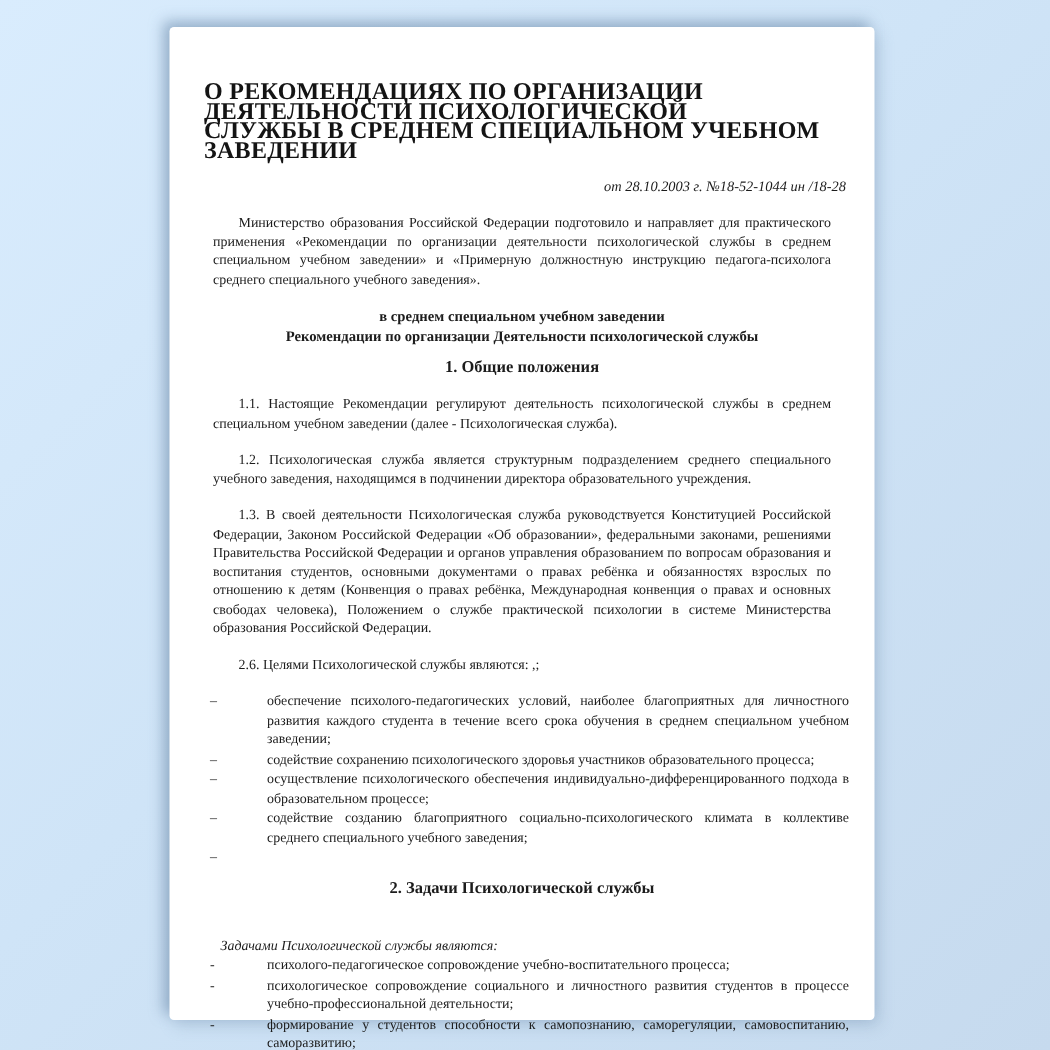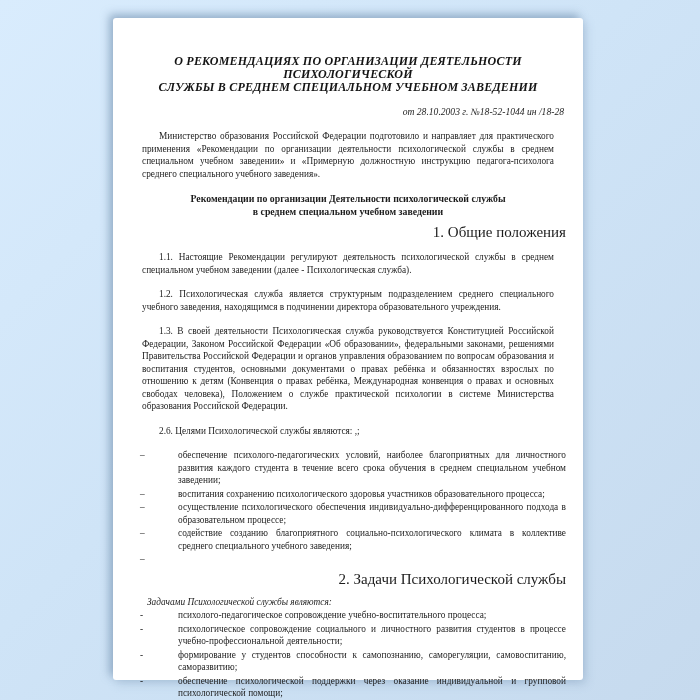--- a/index.html
+++ b/index.html
@@ -16,45 +16,44 @@
     border-radius: 3px;
     box-shadow: -4px -4px 9px rgba(116,146,176,0.62), 3px 4px 10px rgba(116,146,176,0.30);
     box-sizing: border-box;
     padding: 37px 17px 0 17px;
     color: #1c1c1c;
     font-size: 9.3px;
     line-height: 12.5px;
     hyphens: auto;
   }
   .doc-title {
-    text-align: center; font-weight: bold; color: #141414;
-    font-size: 12px; line-height: 13px;
+    text-align: left; font-weight: bold; color: #141414;
+    font-size: 16px; line-height: 13px;
     letter-spacing: 0.2px;
     margin: 0 6px 12px 6px;
-    font-style: italic;
   }
   .letter-ref {
     text-align: right; font-style: italic;
     font-size: 9.6px; line-height: 12px;
     margin: 9px 2px 10px 0;
   }
   p.body-par {
     margin: 12px; text-align: justify; text-indent: 17px;
   }
   .subtitle {
     text-align: center; font-weight: bold;
     font-size: 9.8px; line-height: 13px;
     margin: 5px 0 8px 0;
   }
   .sec-heading {
-    text-align: right; font-weight: normal;
-    font-size: 15px; line-height: 13px;
+    text-align: center; font-weight: bold;
+    font-size: 11px; line-height: 13px;
     margin: 8px 0 9px 0;
   }
-  .sec-heading.sec2 { margin-top: 7px; margin-bottom: 10px; }
+  .sec-heading.sec2 { margin-top: 7px; margin-bottom: 26px; }
   .bullets { margin: 0; }
   .bullet-row {
     display: flex; align-items: flex-start;
     padding-left: 10px; margin: 0 0 1px 0;
   }
   .bullet-marker {
     flex: 0 0 38px; text-align: left;
   }
   .bullet-text {
     flex: 1 1 auto; text-align: justify;
@@ -73,39 +72,39 @@
     </div>
 
 
     <div class="letter-ref">
       <div>от 28.10.2003 г. №18-52-1044 ин /18-28</div>
     </div>
 
     <p class="body-par">Министерство образования Российской Федерации подготовило и направляет для практического применения «Рекомендации по организации деятельности психологической службы в среднем специальном учебном заведении» и «Примерную должностную инструкцию педагога-психолога среднего специального учебного заведения».</p>
 
     <div class="subtitle">
+      <div>в среднем специальном учебном заведении</div>
       <div>Рекомендации по организации Деятельности психологической службы</div>
-      <div>в среднем специальном учебном заведении</div>
     </div>
 
     <div class="sec-heading">1. Общие положения</div>
 
     <p class="body-par">1.1.  Настоящие Рекомендации регулируют деятельность психологической службы в среднем специальном учебном заведении (далее - Психологическая служба).</p>
     <p class="body-par">1.2.  Психологическая служба является структурным подразделением среднего специального учебного заведения, находящимся в подчинении директора образовательного учреждения.</p>
     <p class="body-par">1.3.  В своей деятельности Психологическая служба руководствуется Конституцией Российской Федерации, Законом Российской Федерации «Об образовании», федеральными законами, решениями Правительства Российской Федерации и органов управления образованием по вопросам образования и воспитания студентов, основными документами о правах ребёнка и обязанностях взрослых по отношению к детям (Конвенция о правах ребёнка, Международная конвенция о правах и основных свободах человека), Положением о службе практической психологии в системе Министерства образования Российской Федерации.</p>
     <p class="body-par">2.6.  Целями Психологической службы являются: ,;</p>
 
     <div class="bullets">
       <div class="bullet-row">
         <span class="bullet-marker">–</span>
         <span class="bullet-text">обеспечение психолого-педагогических условий, наиболее благоприятных для личностного развития каждого студента в течение всего срока обучения в среднем специальном учебном заведении;</span>
       </div>
       <div class="bullet-row">
         <span class="bullet-marker">–</span>
-        <span class="bullet-text">воспитания сохранению психологического здоровья участников образовательного процесса;</span>
+        <span class="bullet-text">содействие сохранению психологического здоровья участников образовательного процесса;</span>
       </div>
       <div class="bullet-row">
         <span class="bullet-marker">–</span>
         <span class="bullet-text">осуществление психологического обеспечения индивидуально-дифференцированного подхода в образовательном процессе;</span>
       </div>
       <div class="bullet-row">
         <span class="bullet-marker">–</span>
         <span class="bullet-text">содействие созданию благоприятного социально-психологического климата в коллективе среднего специального учебного заведения;</span>
       </div>
       <div class="bullet-row">

